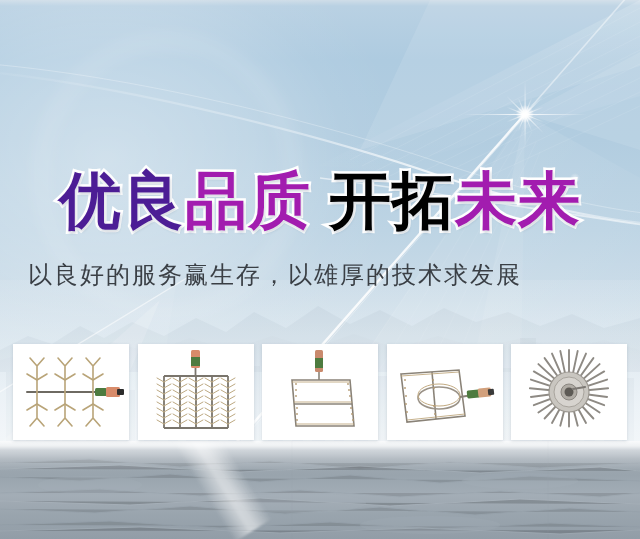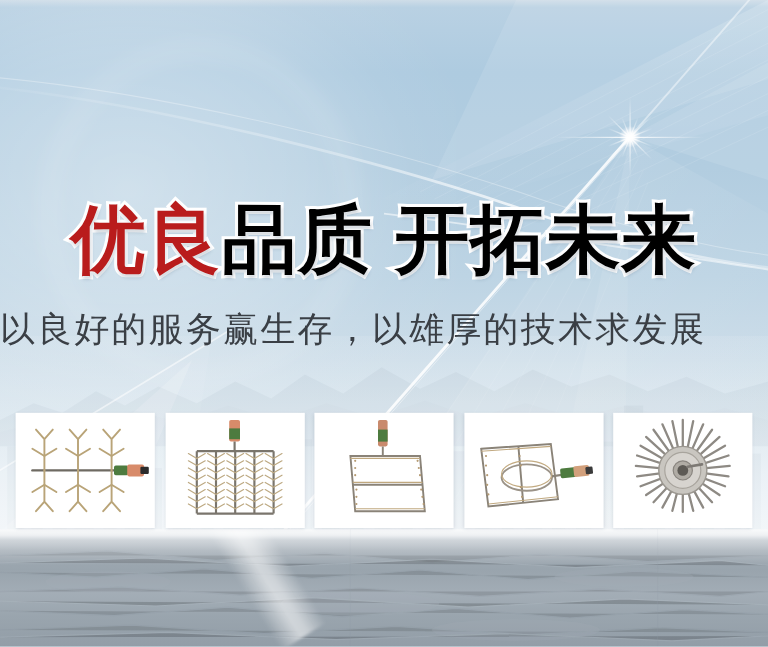--- a/index.html
+++ b/index.html
@@ -188,32 +188,32 @@
     white-space: nowrap;
     user-select: none;
   }
   .headline span {
     -webkit-text-stroke: 5px #ffffff;
     paint-order: stroke fill;
     text-shadow:
        0 0 2px rgba(255,255,255,0.9),
        1px 2px 3px rgba(70,95,120,0.28);
   }
-  .hl-blue  { color: #b91c1c; }
-  .hl-dark  { color: #000000; }
+  .hl-blue  { color: #4c1d95; }
+  .hl-dark  { color: #a21caf; }
   .hl-orange{ color: #000000; }
   .hl-gap   { display: inline-block; width: 18px; }
 
   
   .subtitle {
     position: absolute;
     left: 0; top: 258px;
     width: 550px;
     text-align: center;
-    font-size: 29px;
+    font-size: 24px;
     line-height: 34px;
     color: #3a3f45;
     letter-spacing: 2px;
     white-space: nowrap;
     user-select: none;
   }
 
   
   .cards {
     position: absolute;

